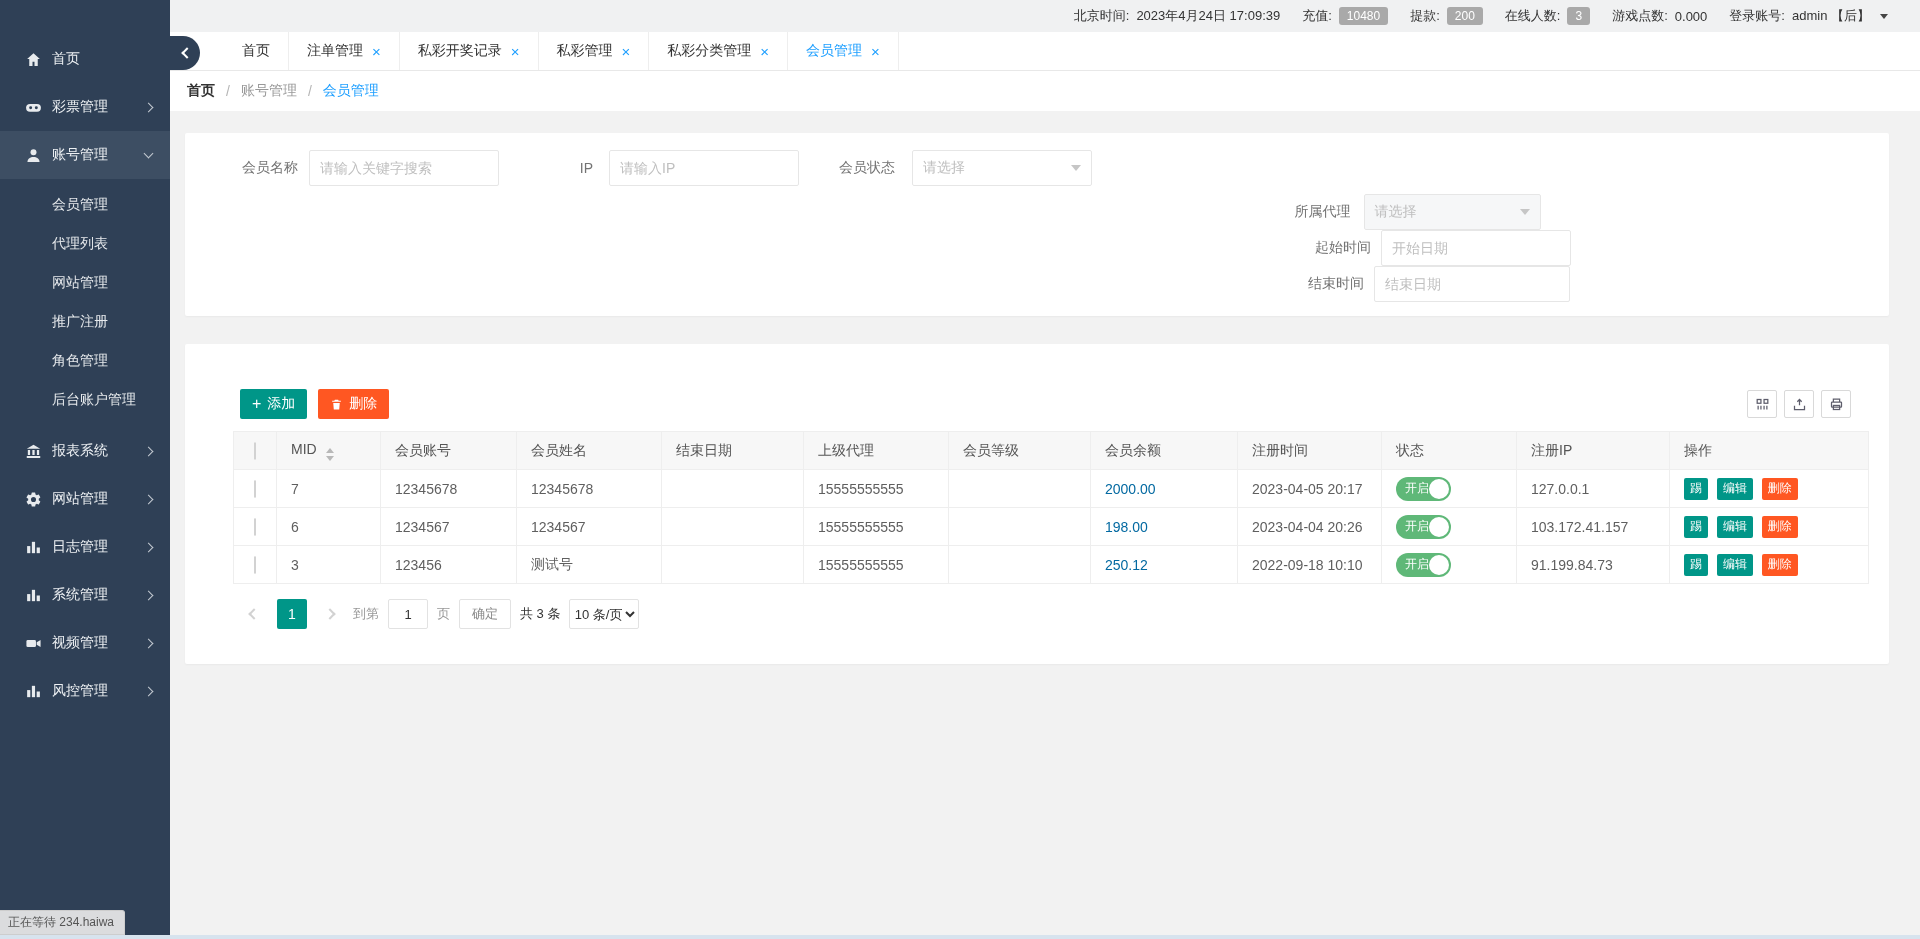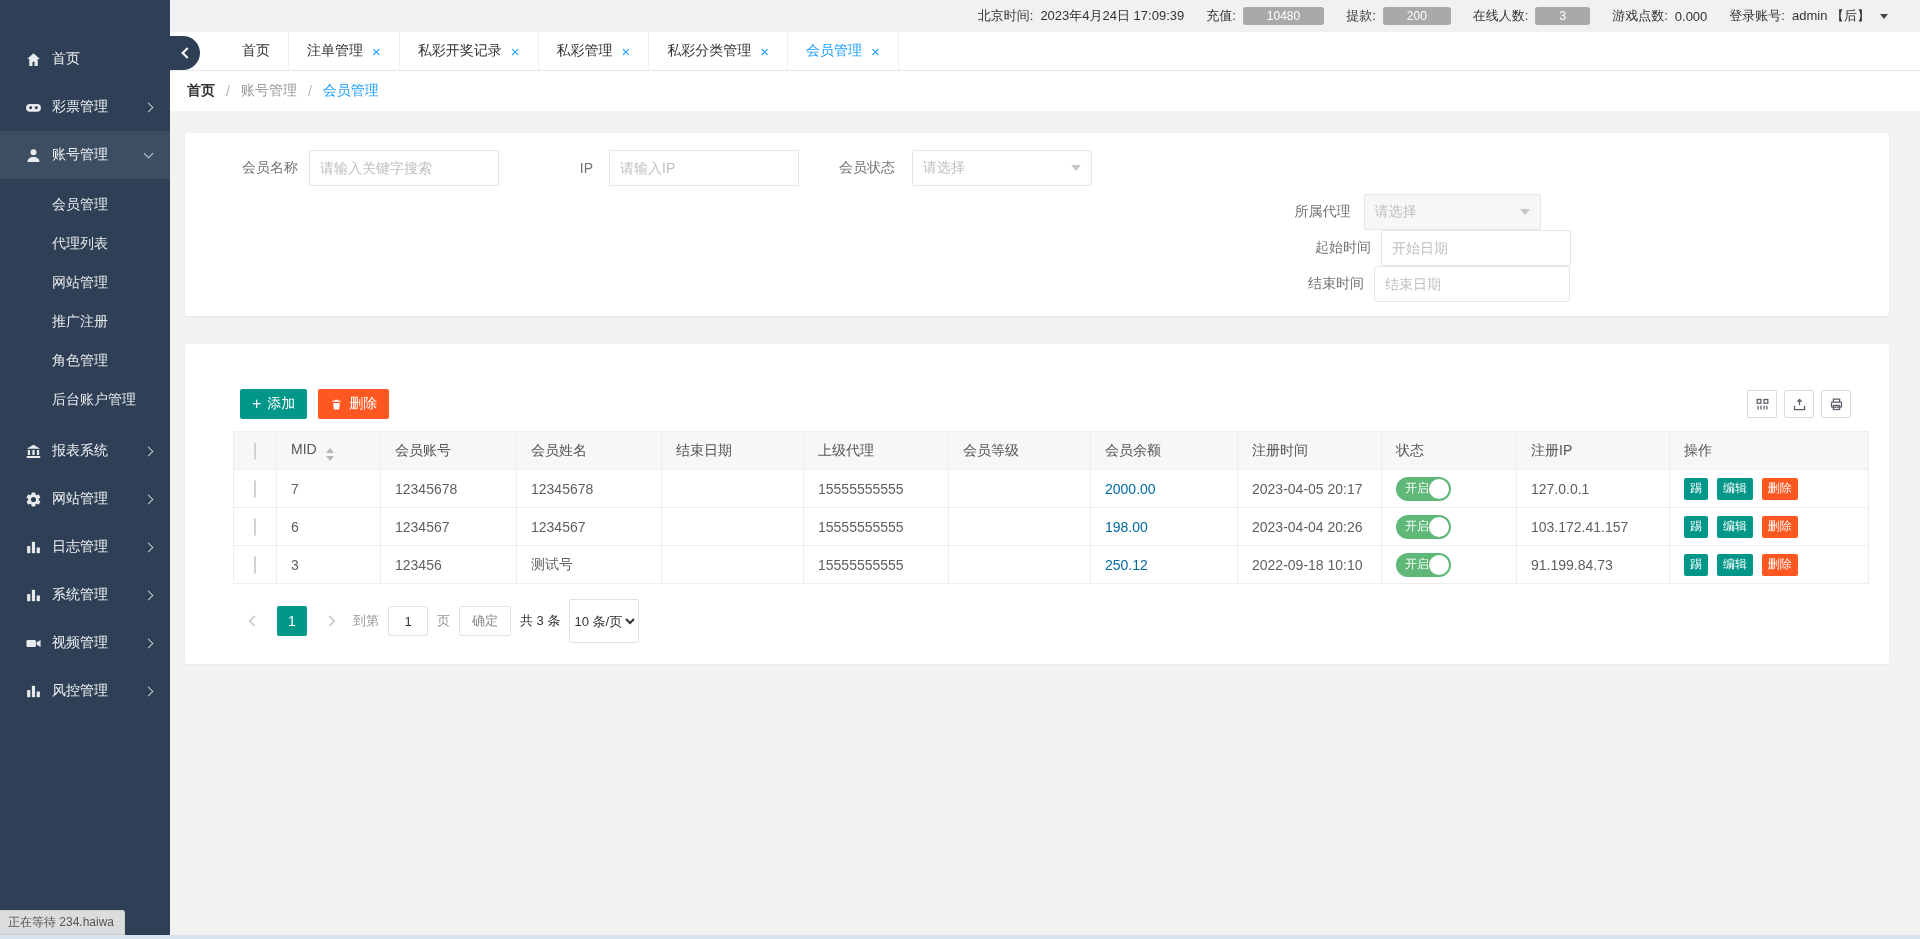--- a/index.html
+++ b/index.html
@@ -25,21 +25,21 @@
   .chev-r { transform:rotate(-45deg); }
   .chev-d { transform:rotate(45deg); margin-top:-3px; }
   .sub-menu { padding:6px 0 8px 0; }
   .s-item { height:39px; line-height:39px; padding-left:52px; color:#e6e9ec; font-size:14px; cursor:pointer; white-space:nowrap; }
 
   
   .main { position:absolute; left:170px; top:0; width:1750px; height:939px; }
 
   .topbar { height:32px; background:#f0f1f2; display:flex; align-items:center; justify-content:flex-end; padding-right:32px; gap:22px; font-size:13px; color:#333; }
   .tb-item { display:flex; align-items:center; gap:7px; white-space:nowrap; }
-  .tb-badge { background:#a9a9a9; color:#fff; border-radius:3px; padding:3px 24px; font-size:12px; line-height:1; }
+  .tb-badge { background:#a9a9a9; color:#fff; border-radius:3px; padding:3px 8px; font-size:12px; line-height:1; }
   .caret-down { width:0; height:0; border-left:4px solid transparent; border-right:4px solid transparent; border-top:5px solid #444; margin-left:3px; }
 
   .tabbar { height:39px; background:#fff; border-bottom:1px solid #e8e8e8; display:flex; align-items:stretch; padding-left:54px; position:relative; }
   .collapse-btn { position:absolute; left:0; top:4px; width:30px; height:34px; background:#2f4056; border-radius:0 17px 17px 0; display:flex; align-items:center; justify-content:center; cursor:pointer; }
   .chev-l { display:inline-block; width:8px; height:8px; border-left:2px solid #fff; border-bottom:2px solid #fff; transform:rotate(45deg); margin-left:3px; }
   .tab { display:flex; align-items:center; padding:0 18px; font-size:14px; color:#333; border-right:1px solid #eee; cursor:pointer; white-space:nowrap; }
   .tab:first-of-type { border-left:1px solid #eee; padding:0 22px; }
   .tab .tclose { margin-left:9px; color:#1E9FFF; font-size:15px; line-height:1; cursor:pointer; }
   .tab.active { color:#1E9FFF; }
 
@@ -106,21 +106,21 @@
   .pager { display:flex; align-items:center; margin:15px 0 0 55px; font-size:13px; color:#666; gap:9px; }
   .pg-arrow { width:28px; height:30px; display:flex; align-items:center; justify-content:center; cursor:pointer; }
   .pg-arrow .ch { width:8px; height:8px; border-left:2px solid #d2d2d2; border-bottom:2px solid #d2d2d2; }
   .pg-arrow .ch.left { transform:rotate(45deg); }
   .pg-arrow .ch.right { transform:rotate(225deg); }
   .pg-cur { width:30px; height:30px; background:#009688; color:#fff; display:flex; align-items:center; justify-content:center; border-radius:2px; font-size:14px; cursor:pointer; }
   .pg-text { color:#999; }
   .pg-input { width:40px; height:30px; border:1px solid #e2e2e2; border-radius:2px; text-align:center; font-size:13px; color:#333; }
   .pg-btn { height:30px; padding:0 12px; background:#fff; border:1px solid #e2e2e2; color:#888; border-radius:2px; font-size:13px; cursor:pointer; }
   .pg-total { color:#333; }
-  .pg-size { height:44px; border:1px solid #e2e2e2; border-radius:2px; background:#fff; color:#333; font-size:13px; cursor:pointer; }
+  .pg-size { height:30px; border:1px solid #e2e2e2; border-radius:2px; background:#fff; color:#333; font-size:13px; cursor:pointer;text-align:right; }
 
   
   .status-bubble { position:absolute; left:0; bottom:4px; height:25px; line-height:23px; background:rgba(232,232,232,.93); border:1px solid #cdcdcd; border-left:none; border-radius:0 3px 0 0; color:#555; font-size:12px; padding:0 10px 0 8px; z-index:30; max-width:175px; overflow:hidden; white-space:nowrap; }
   .bottom-strip { position:absolute; left:0; bottom:0; width:1920px; height:4px; background:#d7e3ee; z-index:29; }
 </style>
 </head>
 <body>
 
 <div class="sidebar">
   <div class="side-menu">

